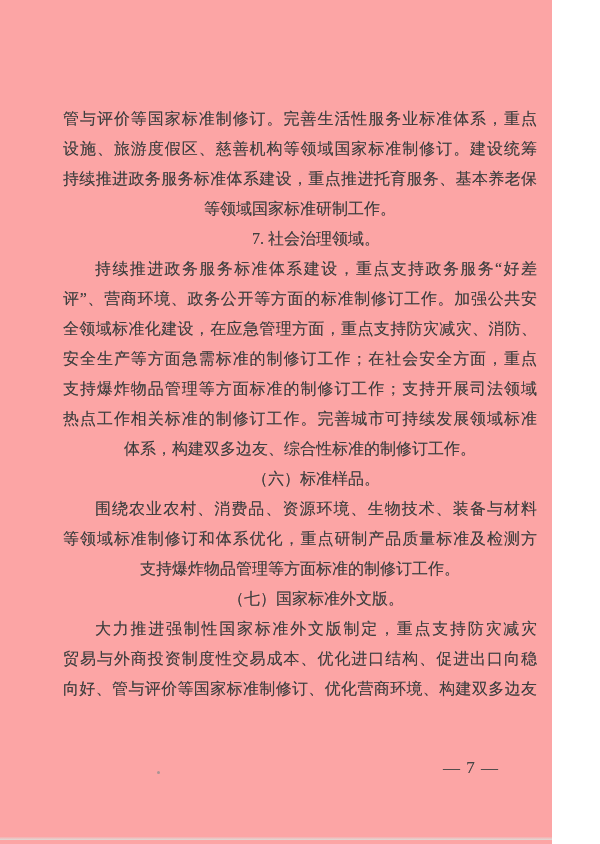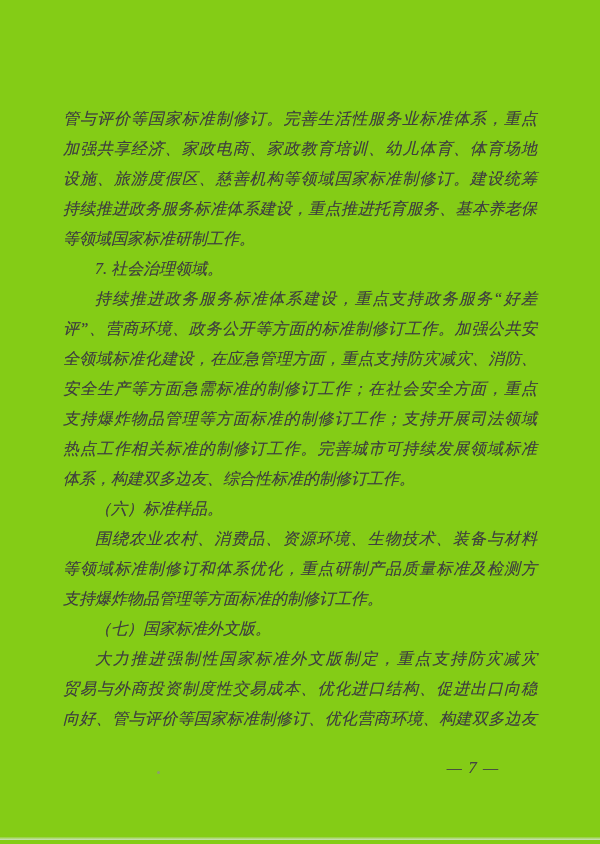--- a/index.html
+++ b/index.html
@@ -2,39 +2,38 @@
 <html><head>
 <meta charset="utf-8">
 <style>
   html, body {
     margin: 0;
     padding: 0;
     background: #ffffff;
   }
   .page {
     position: relative;
-    width: 600px;
+    width: 552px;
     height: 844px;
-    background: #84cc16;
+    background: #fca5a5;
     overflow: hidden;
     font-family: "Liberation Serif", "DejaVu Serif", serif;
-    font-style: italic;
   }
   .doc-text {
     position: absolute;
     left: 63px;
     top: 104px;
     width: 474px;
     font-size: 16px;
     line-height: 30px;
     color: #3f3f3f;
     text-shadow: 0 0 0.6px rgba(70, 70, 70, 0.55);
   }
   .line {
-    text-align: left;
+    text-align: center;
     min-height: 30px;
   }
   .line.fill {
     text-align: justify;
     text-align-last: justify;
   }
   .line.indent {
     text-indent: 2em;
   }
   .page-number-row {
@@ -69,21 +68,20 @@
     height: 3px;
     background: linear-gradient(to bottom, rgba(222, 231, 226, 0.15), rgba(218, 228, 223, 0.85));
   }
 </style>
 </head>
 <body>
 
 <div class="page">
   <div class="doc-text">
       <div class="line fill">管与评价等国家标准制修订。完善生活性服务业标准体系，重点</div>
-      <div class="line fill">加强共享经济、家政电商、家政教育培训、幼儿体育、体育场地</div>
       <div class="line fill">设施、旅游度假区、慈善机构等领域国家标准制修订。建设统筹</div>
       <div class="line fill">持续推进政务服务标准体系建设，重点推进托育服务、基本养老保</div>
       <div class="line">等领域国家标准研制工作。</div>
       <div class="line indent">7. 社会治理领域。</div>
       <div class="line indent fill">持续推进政务服务标准体系建设，重点支持政务服务“好差</div>
       <div class="line fill">评”、营商环境、政务公开等方面的标准制修订工作。加强公共安</div>
       <div class="line fill">全领域标准化建设，在应急管理方面，重点支持防灾减灾、消防、</div>
       <div class="line fill">安全生产等方面急需标准的制修订工作；在社会安全方面，重点</div>
       <div class="line fill">支持爆炸物品管理等方面标准的制修订工作；支持开展司法领域</div>
       <div class="line fill">热点工作相关标准的制修订工作。完善城市可持续发展领域标准</div>

